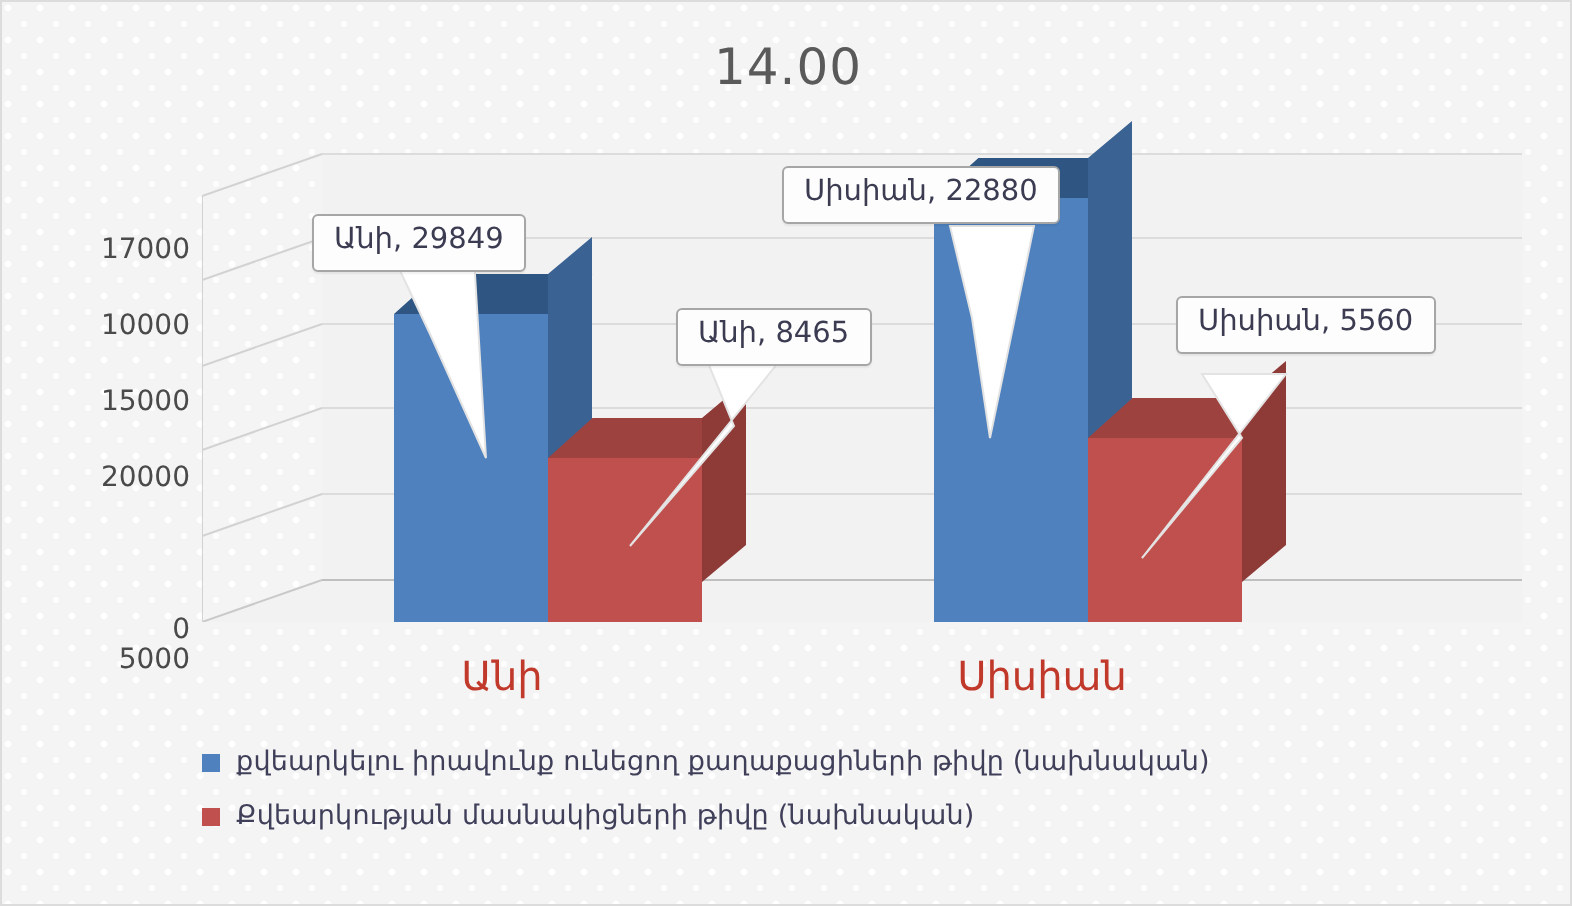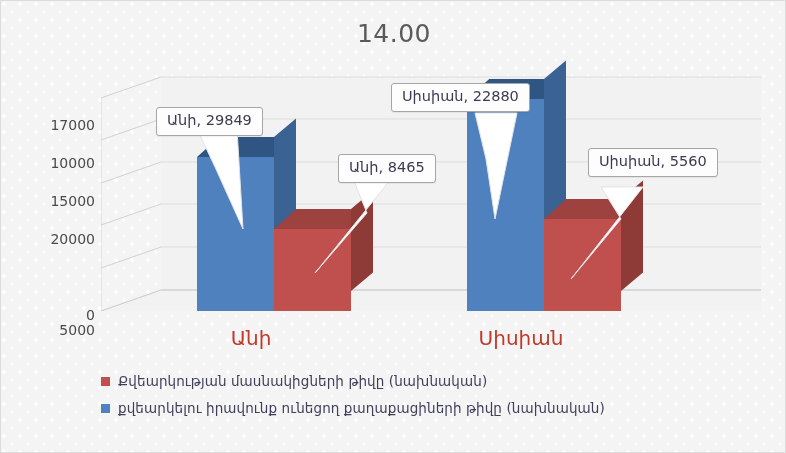--- a/index.html
+++ b/index.html
@@ -223,22 +223,22 @@
   <div class="callout" style="left:155px; top:106px;">Անի, 29849</div>
   <div class="callout" style="left:337px; top:153px;">Անի, 8465</div>
   <div class="callout" style="left:390px; top:82px;">Սիսիան, 22880</div>
   <div class="callout" style="left:587px; top:147px;">Սիսիան, 5560</div>
 
   <div class="x-label" style="left:150px; top:325px;">Անի</div>
   <div class="x-label" style="left:420px; top:325px;">Սիսիան</div>
 
   <div id="legend">
     <div class="legend-row">
+      <span class="legend-swatch" style="background:#4E81BD;"></span>
+      <span class="legend-text">քվեարկելու իրավունք ունեցող քաղաքացիների թիվը  (նախնական)</span>
+    </div>
+    <div class="legend-row">
       <span class="legend-swatch" style="background:#C0504D;"></span>
       <span class="legend-text">Քվեարկության մասնակիցների թիվը (նախնական)</span>
     </div>
-    <div class="legend-row">
-      <span class="legend-swatch" style="background:#4E81BD;"></span>
-      <span class="legend-text">քվեարկելու իրավունք ունեցող քաղաքացիների թիվը  (նախնական)</span>
-    </div>
   </div>
 
 </div>
 
 </body></html>

